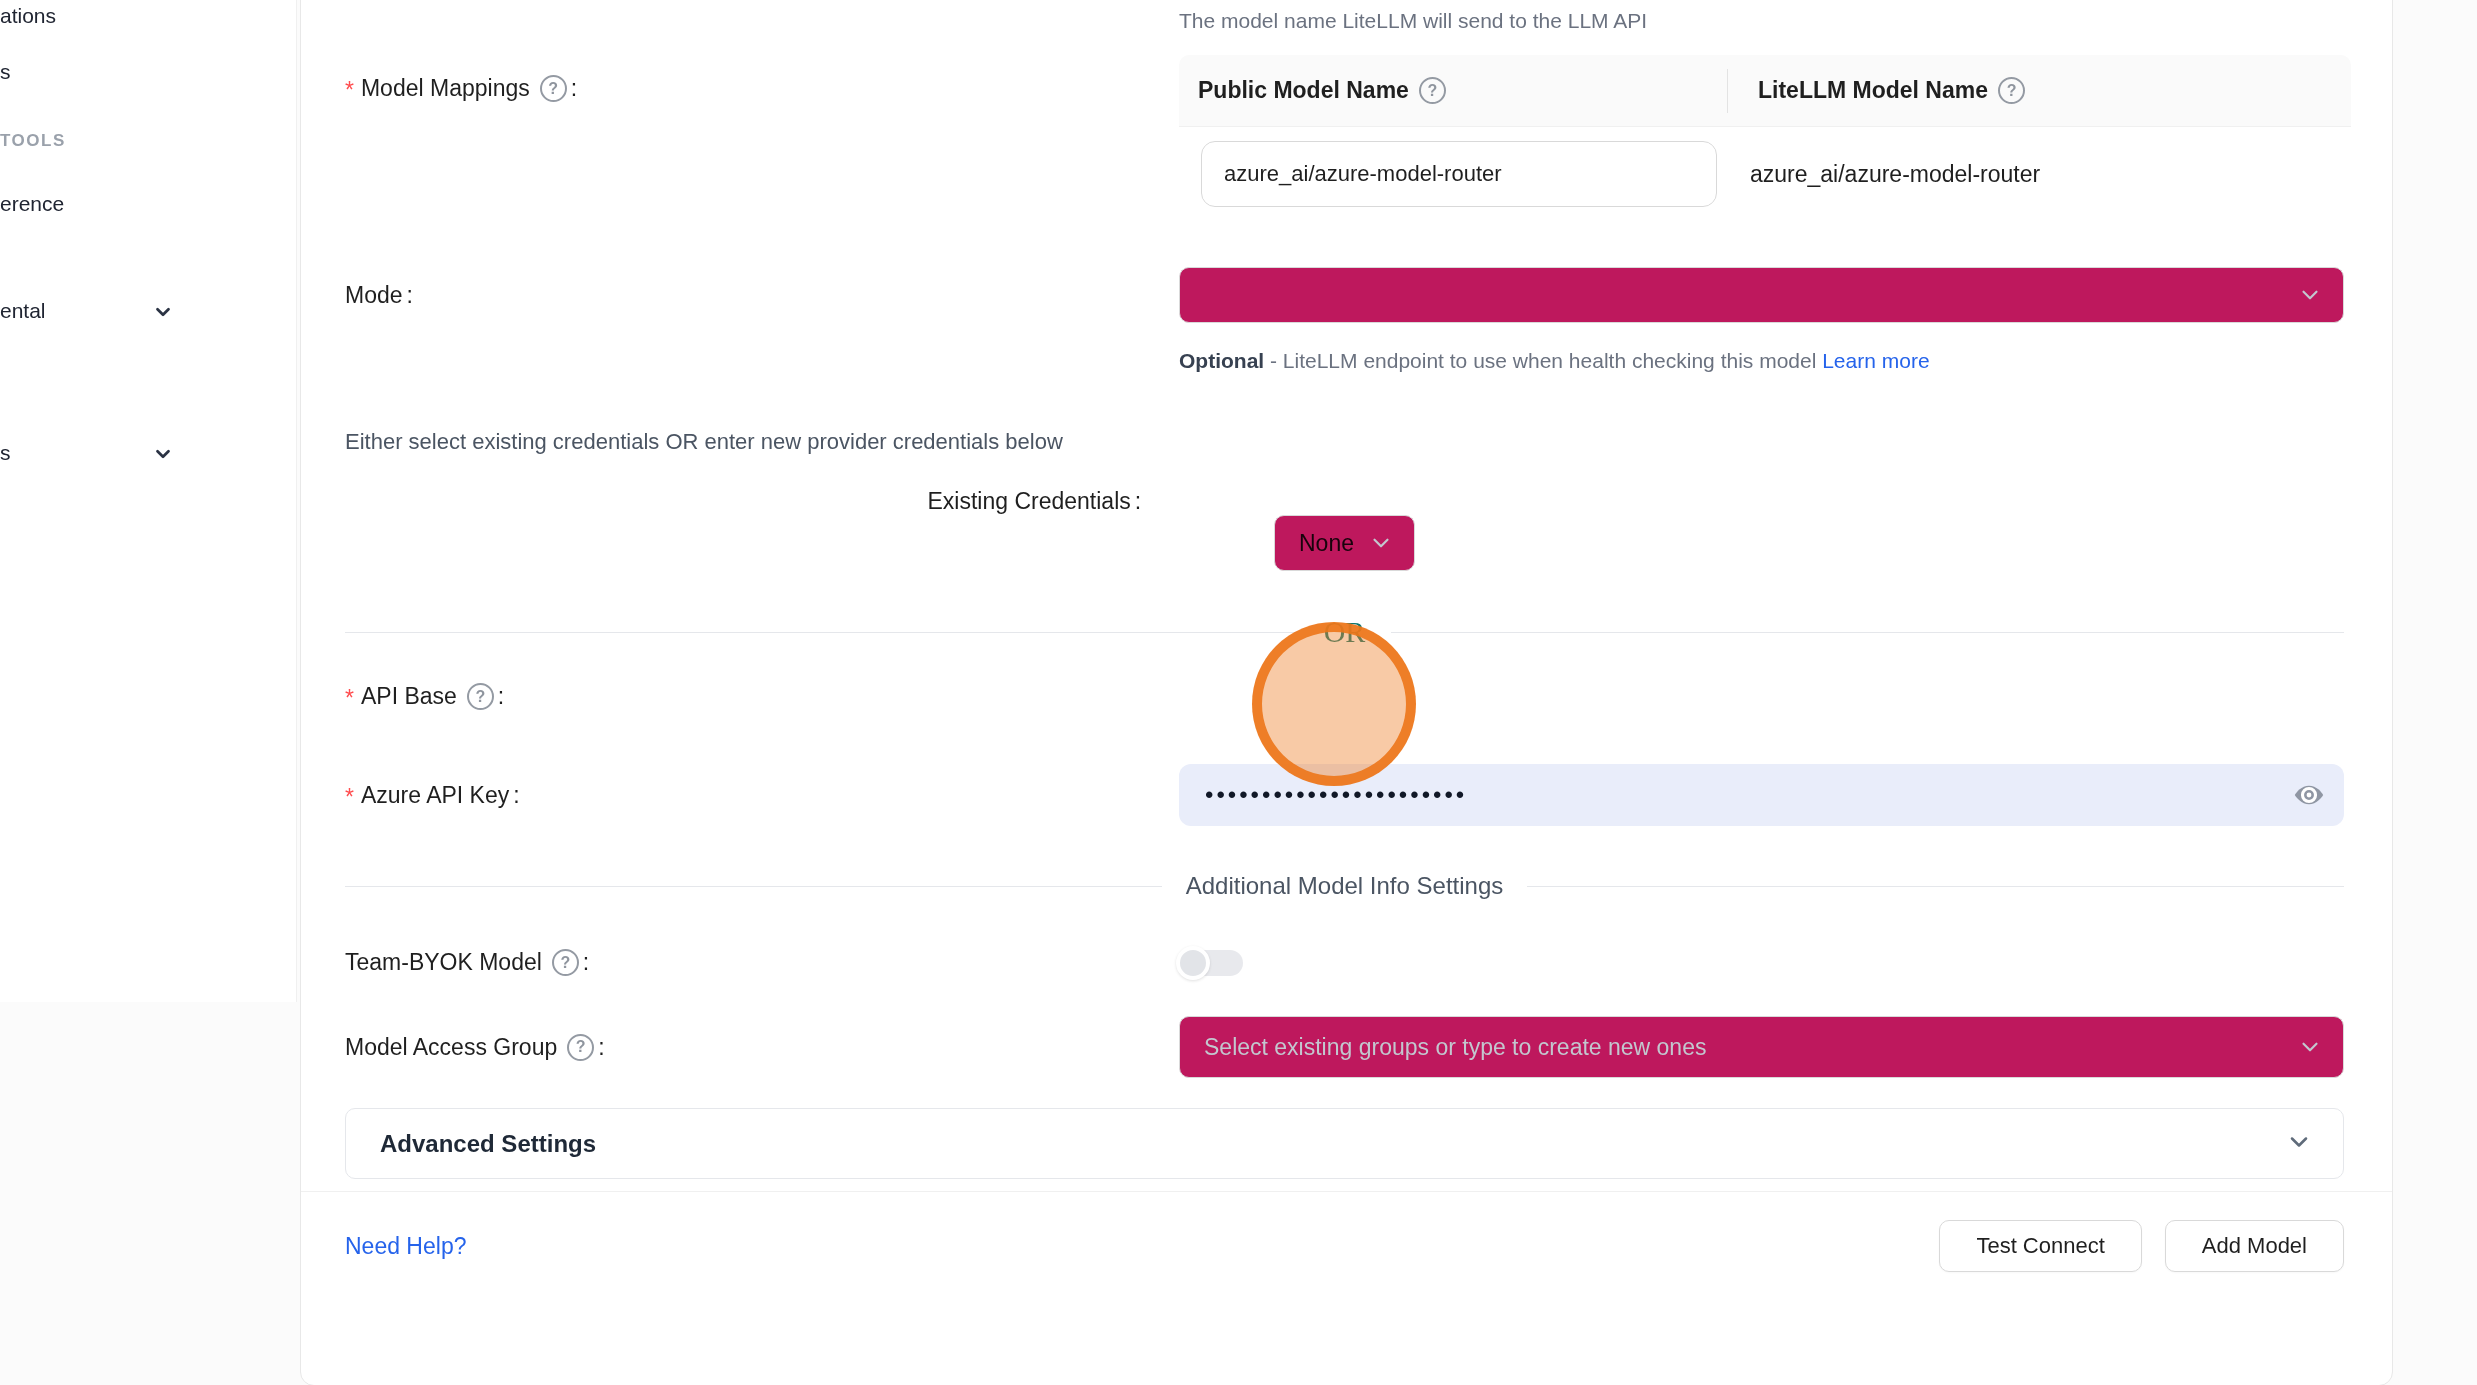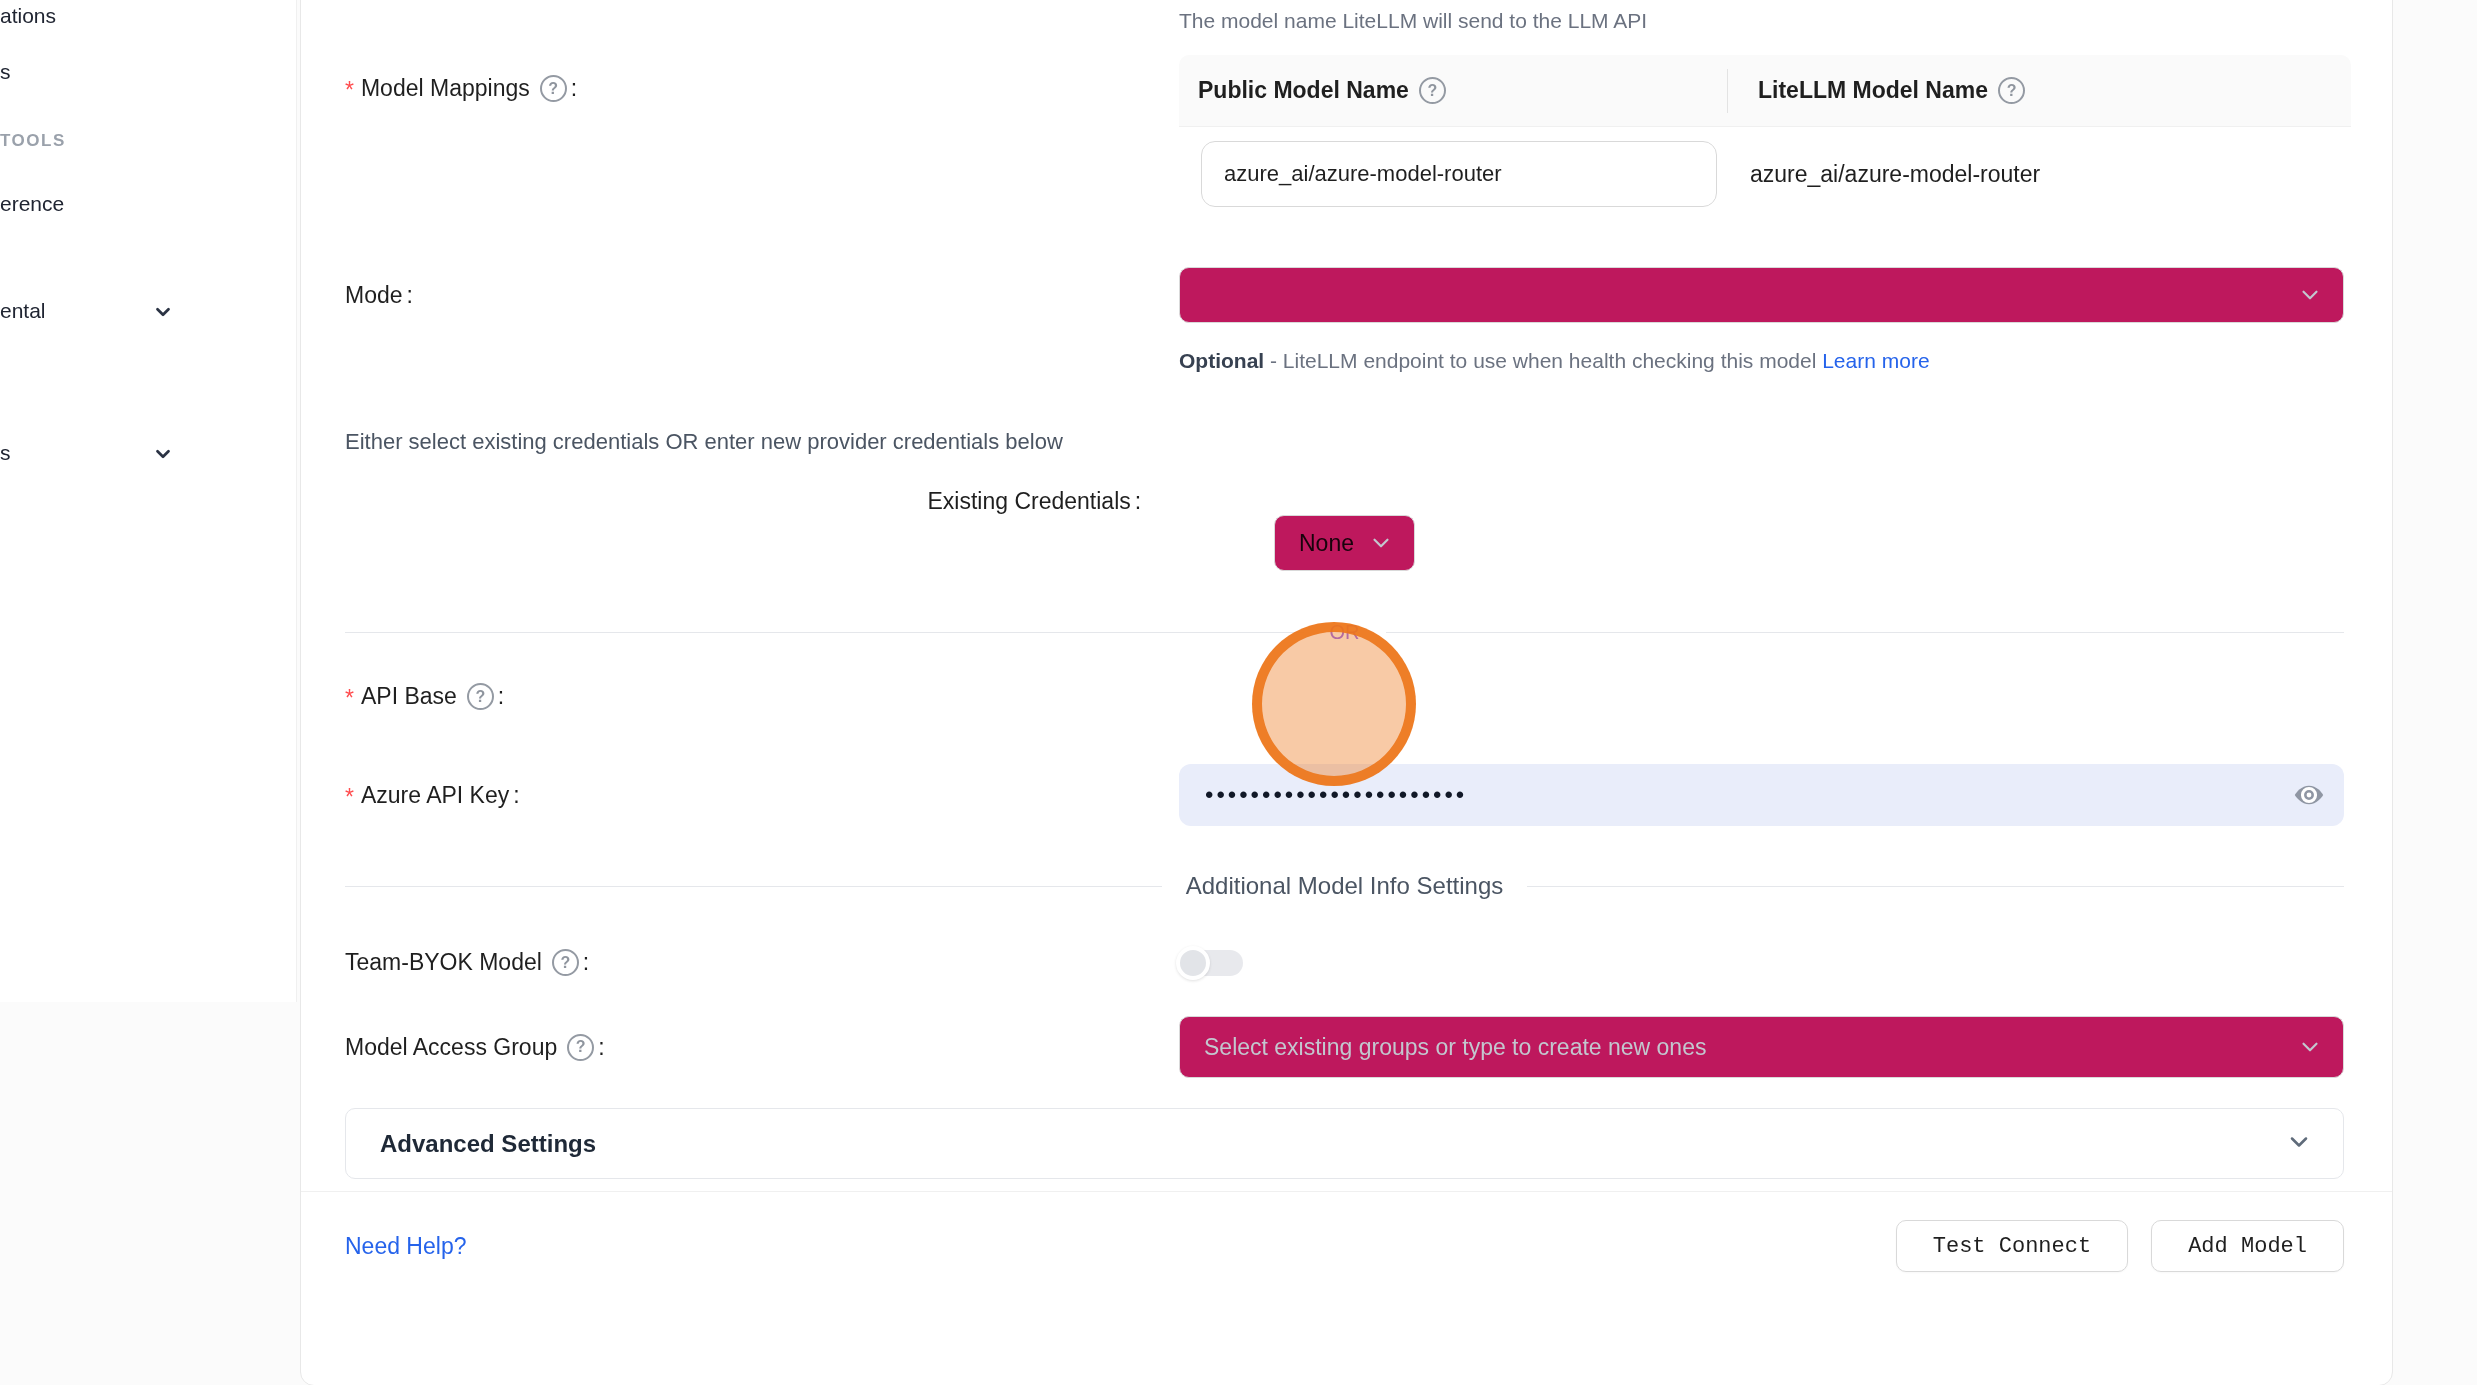--- a/index.html
+++ b/index.html
@@ -61,21 +61,21 @@
   .mode-hint { margin-left:834px; max-width:800px; font-size:21px; color:#6b7280;
                line-height:34px; margin-top:21px; }
   .mode-hint b { color:#374151; }
   .mode-hint a { color:#2563eb; text-decoration:none; cursor:pointer; }
 
   .note { font-size:22px; color:#4b5563; margin-top:51px; }
 
   
   .or-divider { display:flex; align-items:center; margin-top:46px; height:30px; }
   .or-divider .line { flex:1; height:1px; background:#e5e7eb; }
-  .or-divider .or-text { padding:0 26px; font-size:20px; color:#8b5cf6; }
+  .or-divider .or-text { padding:0 26px; font-size:30px; color:#0f766e;font-family:Liberation Serif, serif; }
 
   
   .api-input { width:100%; height:58px; background:#f7f7f8; border:1px solid #e8e8e8;
                border-radius:12px; padding:0 24px; font-size:22px; color:#6b7280;
                font-family:"Liberation Sans",sans-serif; outline:none; }
 
   
   .key-wrap { position:relative; width:100%; }
   .key-input { width:100%; height:62px; background:#e9edfa; border:none; border-radius:12px;
                padding:0 70px 0 26px; font-size:24px; letter-spacing:3px; color:#111827;
@@ -101,21 +101,21 @@
               padding:0 30px 0 34px; cursor:pointer; background:#fff; }
   .advanced .adv-title { font-size:24px; font-weight:700; color:#1f2937; }
 
   .footer-divider { height:1px; background:#f0f0f0; margin:12px -48px 0 -44px; }
 
   .footer { display:flex; align-items:center; justify-content:space-between; margin-top:28px; }
   .link { font-size:23px; color:#2563eb; text-decoration:none; cursor:pointer; }
   .btn-group { display:flex; gap:23px; }
   .btn { height:52px; background:#fff; border:1px solid #d9d9d9; border-radius:10px;
          font-size:22px; color:rgba(0,0,0,0.88); padding:0 36px; cursor:pointer;
-         font-family:Liberation Mono, monospace; box-shadow:0 1px 2px rgba(0,0,0,0.03); }
+         font-family:Liberation Sans, sans-serif; box-shadow:0 1px 2px rgba(0,0,0,0.03); }
 
   
   .cursor-ring { position:absolute; left:1252px; top:622px; width:164px; height:164px;
                  border:10px solid rgba(236,118,26,0.9); background:rgba(238,128,42,0.42);
                  border-radius:50%; z-index:50; pointer-events:none; }
 
   
   .hint-row { margin-top:0; }
   .mappings-row { margin-top:22px; align-items:flex-start; }
   .mappings-row .label-col { padding-top:18px; }

